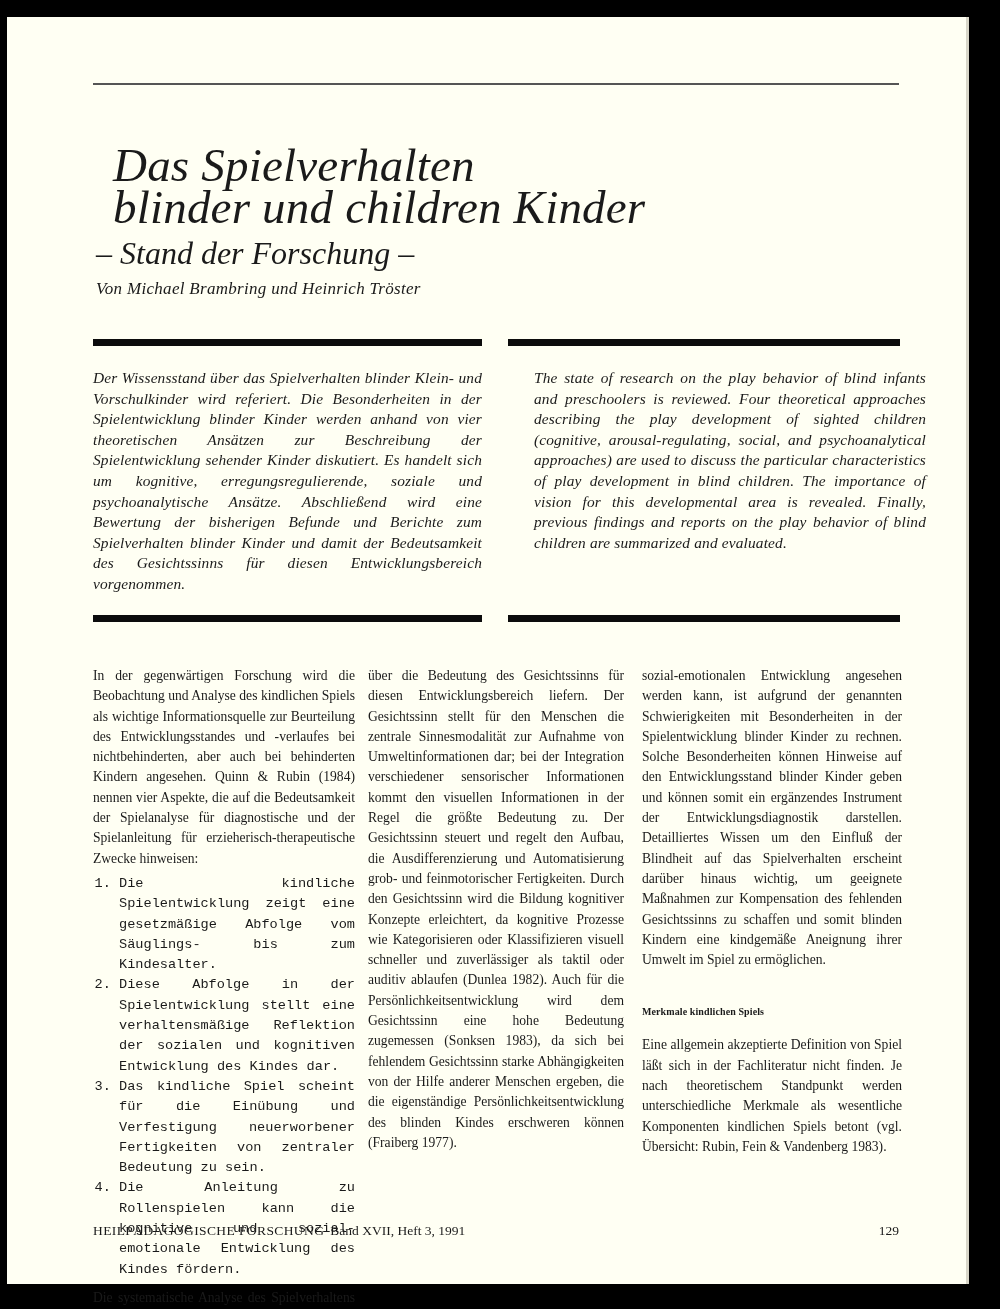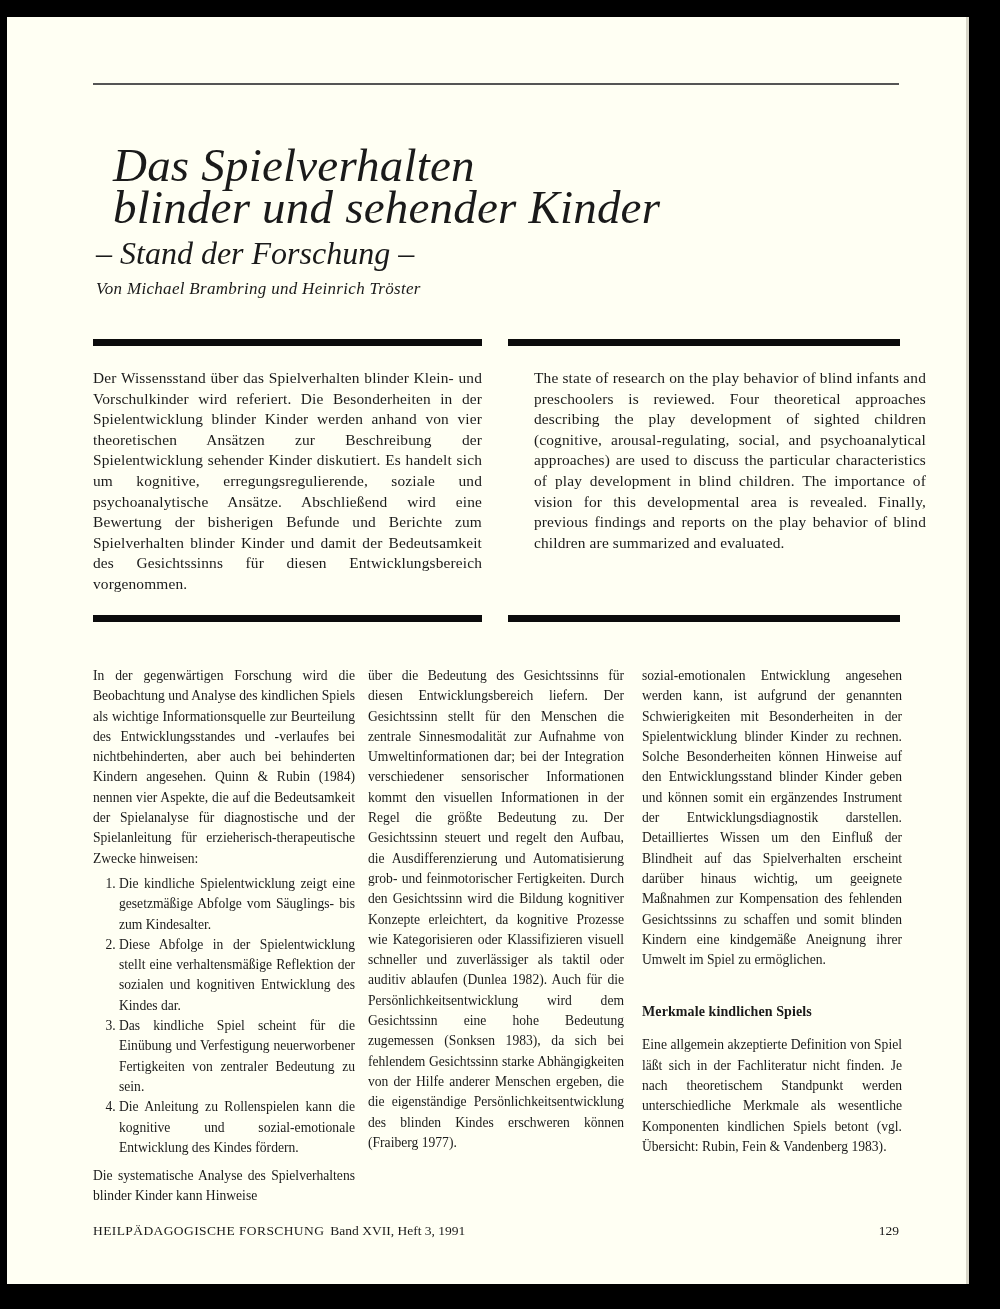--- a/index.html
+++ b/index.html
@@ -18,46 +18,46 @@
   .t1 { top: 128px; }
   .t2 { top: 170px; }
   .subtitle { left: 89px; top: 221px; font-style: italic; font-size: 32px; line-height: 30px; white-space: nowrap; text-align: center; }
   .authors { left: 89px; top: 261px; font-style: italic; font-size: 17px; line-height: 22px; white-space: nowrap; letter-spacing: 0.3px; }
   .thick { height: 7px; background: #0c0c0c; }
   .r1l { left: 86px; top: 322px; width: 389px; }
   .r1r { left: 501px; top: 322px; width: 392px; }
   .r2l { left: 86px; top: 598px; width: 389px; }
   .r2r { left: 501px; top: 598px; width: 392px; }
   .abstract {
-    font-size: 15.4px; line-height: 20.6px; text-align: justify; text-align-last: left; letter-spacing: 0.15px;
+    font-style: italic; font-size: 15.4px; line-height: 20.6px; text-align: justify; text-align-last: left; letter-spacing: 0.15px;
   }
   .abs-de { left: 86px; top: 351px; width: 389px; }
   .abs-en { left: 501px; top: 351px; width: 392px; margin-left: 26px; }
   .col { font-size: 13.6px; line-height: 20.3px; text-align: justify; hyphens: manual; }
   .col p { margin: 0; }
   .c1 { left: 86px; top: 649px; width: 262px; }
   .c2 { left: 361px; top: 649px; width: 256px; }
   .c3 { left: 635px; top: 649px; width: 260px; }
   ol.items { margin: 5px 0 8px 0; padding: 0 0 0 26px; }
-  ol.items li { padding-left: 0; }
+  ol.items li { padding-left: 0; font-family: Liberation Mono, monospace; }
   ol.items li::marker { font-size: 13.6px; }
   .sp { margin-top: 2px !important; }
-  h2.section { font-size: 14px; font-weight: bold; margin: 32px 0 13px 0; line-height: 20px; letter-spacing: 0.1px; }
+  h2.section { font-size: 10px; font-weight: bold; margin: 32px 0 13px 0; line-height: 20px; letter-spacing: 0.1px; }
   .footer { left: 86px; top: 1205px; width: 806px; font-size: 13.5px; line-height: 18px; display: flex; justify-content: space-between; }
   .footer .journal { letter-spacing: 0.4px; }
   .footer .issue { margin-left: 6px; margin-top: 12px; }
 </style>
 </head>
 <body>
 
 <div class="page">
   <div class="abs top-rule"></div>
 
   <div class="abs title-line t1">Das Spielverhalten</div>
-  <div class="abs title-line t2">blinder und sehender Kinder</div>
+  <div class="abs title-line t2">blinder und children Kinder</div>
   <div class="abs subtitle">– Stand der Forschung –</div>
   <div class="abs authors">Von Michael Brambring und Heinrich Tröster</div>
 
   <div class="abs thick r1l"></div>
   <div class="abs thick r1r"></div>
 
   <div class="abs abstract abs-de">Der Wissensstand über das Spielverhalten blinder Klein- und Vorschulkinder wird referiert. Die Besonderheiten in der Spielentwicklung blinder Kinder werden anhand von vier theoretischen Ansätzen zur Beschreibung der Spielentwicklung sehender Kinder diskutiert. Es handelt sich um kognitive, erregungsregulierende, soziale und psychoanalytische Ansätze. Abschließend wird eine Bewertung der bisherigen Befunde und Berichte zum Spielverhalten blinder Kinder und damit der Bedeutsamkeit des Gesichtssinns für diesen Entwicklungsbereich vorgenommen.</div>
   <div class="abs abstract abs-en">The state of research on the play behavior of blind infants and preschoolers is reviewed. Four theoretical approaches describing the play development of sighted children (cognitive, arousal-regulating, social, and psychoanalytical approaches) are used to discuss the particular characteristics of play development in blind children. The importance of vision for this developmental area is revealed. Finally, previous findings and reports on the play behavior of blind children are summarized and evaluated.</div>
 
   <div class="abs thick r2l"></div>

